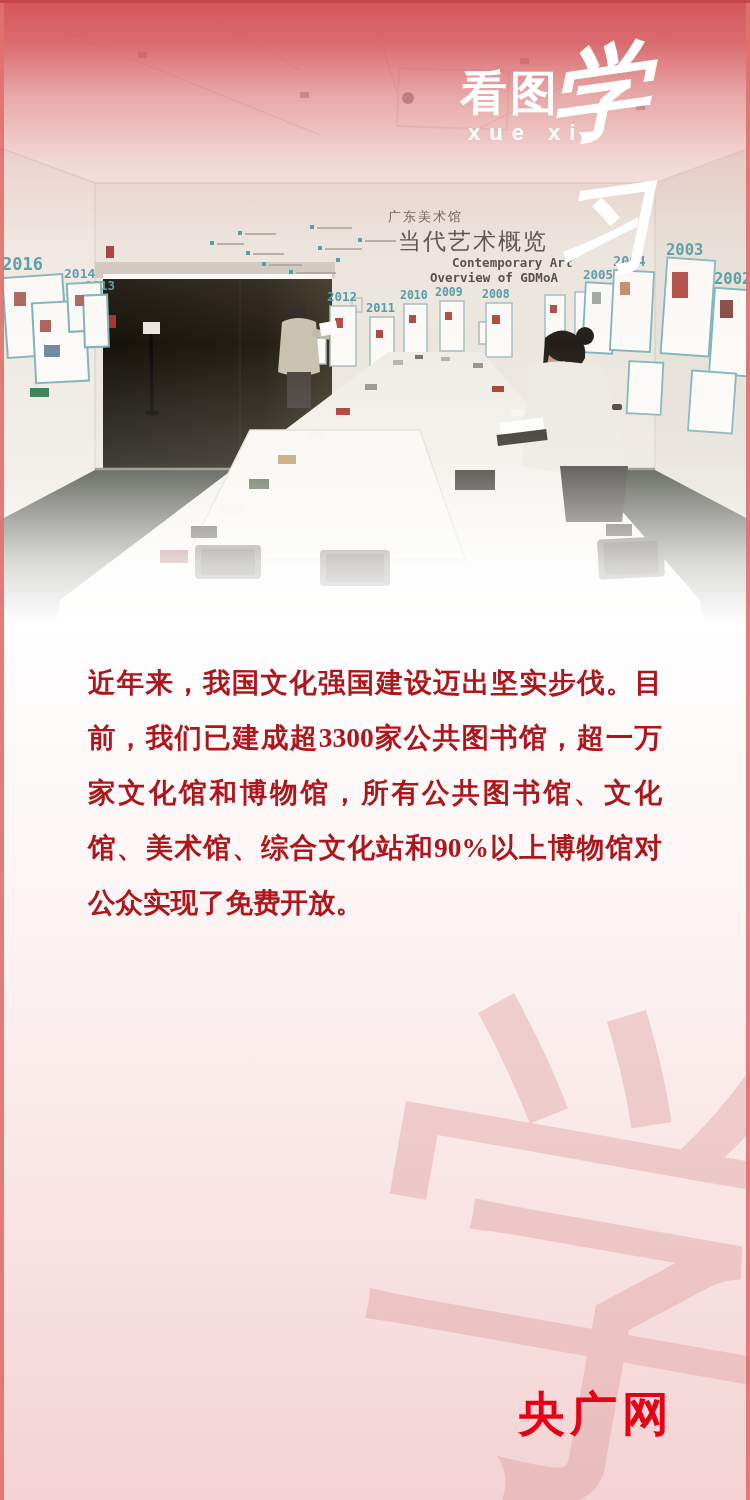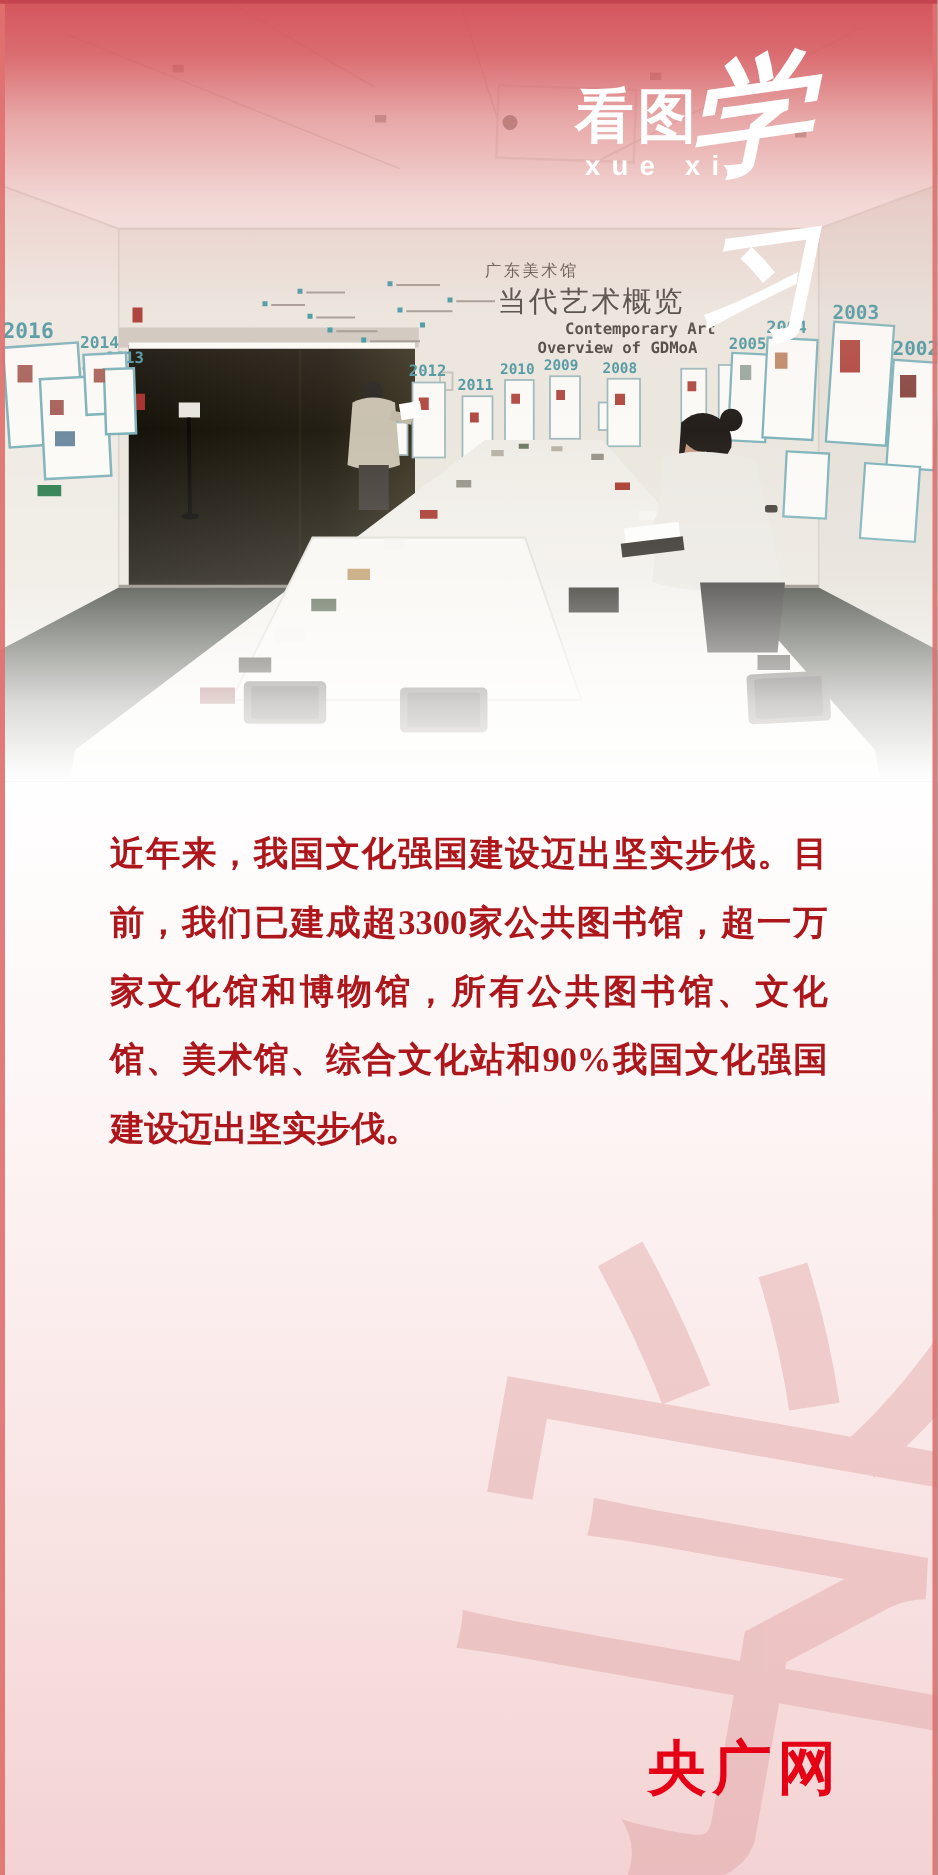--- a/index.html
+++ b/index.html
@@ -287,21 +287,21 @@
 
   <div class="brand">
     <div class="brand-main">看图</div>
     <div class="brand-script">学习</div>
     <div class="brand-pinyin">xue xi</div>
   </div>
 
   <div class="watermark">学</div>
 
   <div class="article">
-    <p>近年来，我国文化强国建设迈出坚实步伐。目前，我们已建成超3300家公共图书馆，超一万家文化馆和博物馆，所有公共图书馆、文化馆、美术馆、综合文化站和90%我国文化强国建设迈出坚实步伐。</p>
+    <p>近年来，我国文化强国建设迈出坚实步伐。目前，我们已建成超3300家公共图书馆，超一万家文化馆和博物馆，所有公共图书馆、文化馆、美术馆、综合文化站和90%以上博物馆对公众实现了免费开放。</p>
   </div>
 
   <div class="footer-logo">央广网</div>
 
   <div class="edge left"></div>
   <div class="edge right"></div>
   <div class="edge-top"></div>
 </div>
 
 </body></html>

